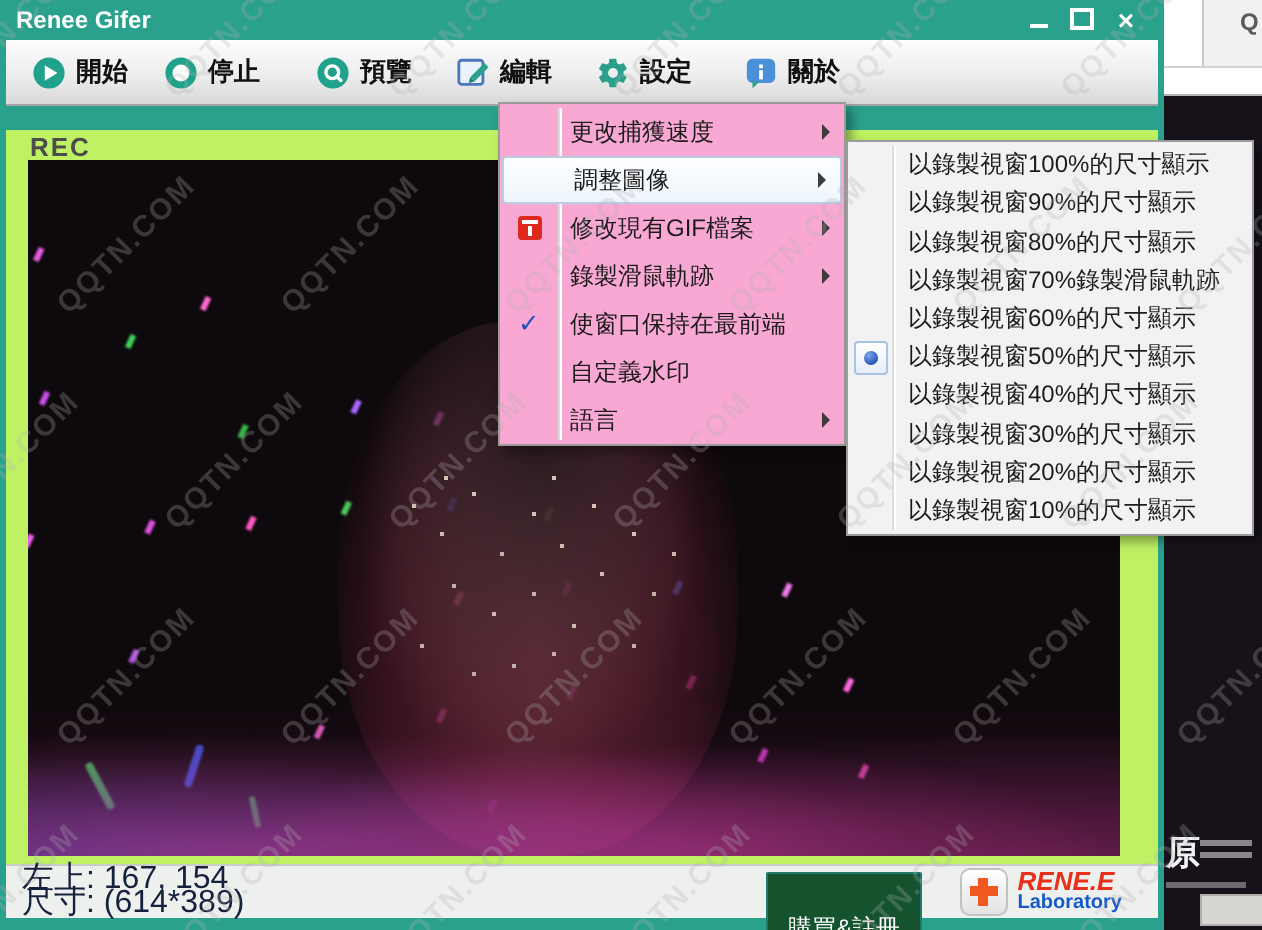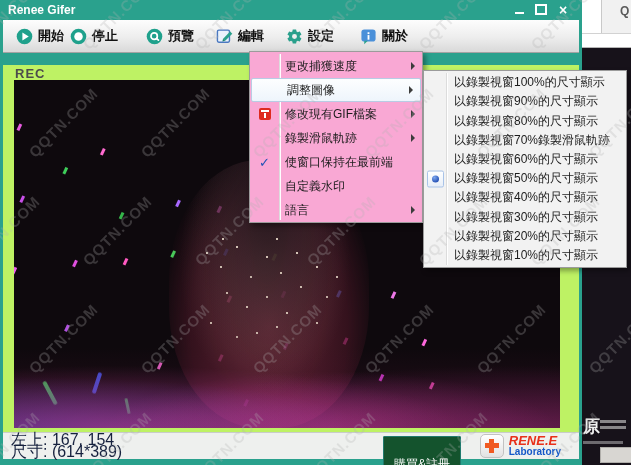--- a/index.html
+++ b/index.html
@@ -29,21 +29,21 @@
   .win-btn{width:20px;height:15px;display:flex;align-items:center;justify-content:center;margin-left:2px;color:#fff;}
   .win-btn .bar{width:9px;height:2px;background:#fff;margin-top:6px;}
   .win-btn .box{width:8px;height:7px;border:2px solid #fff;}
   .win-btn.close{font-size:14px;font-weight:bold;}
   .app-body{position:absolute;left:3px;right:3px;top:20px;bottom:6px;display:flex;flex-direction:column;}
   
   .toolbar{height:32px;background:linear-gradient(#fdfdfd,#ededed 55%,#d9d9d9);border-bottom:1px solid #a3a3a3;display:flex;align-items:center;padding-left:10px;}
   .tb-btn{display:flex;align-items:center;height:26px;padding:0 3px;}
   .tb-btn .lbl{font-size:13px;font-weight:bold;color:#111;margin-left:5px;}
   .tb-ico{width:17px;height:17px;display:inline-flex;}
-  .m-r10{margin-right:0}.m-r22{margin-right:22px}.m-r16{margin-right:16px}.m-r20{margin-right:20px}
+  .m-r10{margin-right:12px}.m-r22{margin-right:22px}.m-r16{margin-right:16px}.m-r20{margin-right:20px}
   
   .workspace{flex:1;background:#bef264;position:relative;overflow:hidden;margin-top:12px;}
   .rec{position:absolute;left:12px;top:1px;font-size:13px;font-weight:bold;color:#4c4c4c;letter-spacing:1px;}
   .video{position:absolute;left:11px;top:15px;width:546px;height:348px;background:#0e090d;overflow:hidden;}
   .confetti{position:absolute;left:0;top:0;width:3px;height:7px;background:transparent;transform:rotate(25deg);filter:blur(.5px);
     box-shadow:22px 38px 0 #e85be0,55px 102px 0 #c84fe8,82px 58px 0 #3ecf5a,108px 25px 0 #ff6ad0,
     130px 138px 0 #e04fe0,152px 75px 0 #35b54a,175px 115px 0 #ff58c0,198px 40px 0 #a868ff,
     78px 170px 0 #f060f0,42px 148px 0 #4858e8,215px 88px 0 #4adf60,238px 28px 0 #f068e0,
     262px 64px 0 #4868ff,285px 105px 0 #ff68b0,308px 48px 0 #9ae848,332px 78px 0 #e848d0,
     356px 124px 0 #d858e8,382px 54px 0 #5878ff,408px 94px 0 #ff48be,432px 32px 0 #ee78e8,

